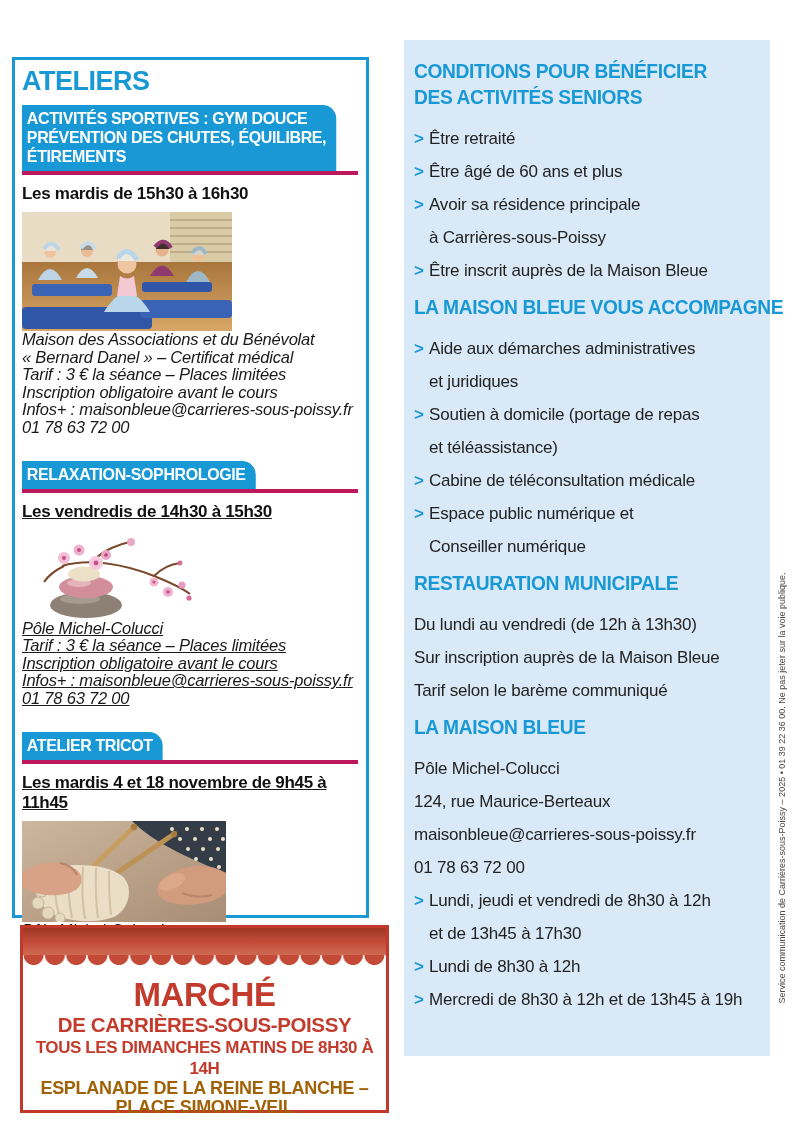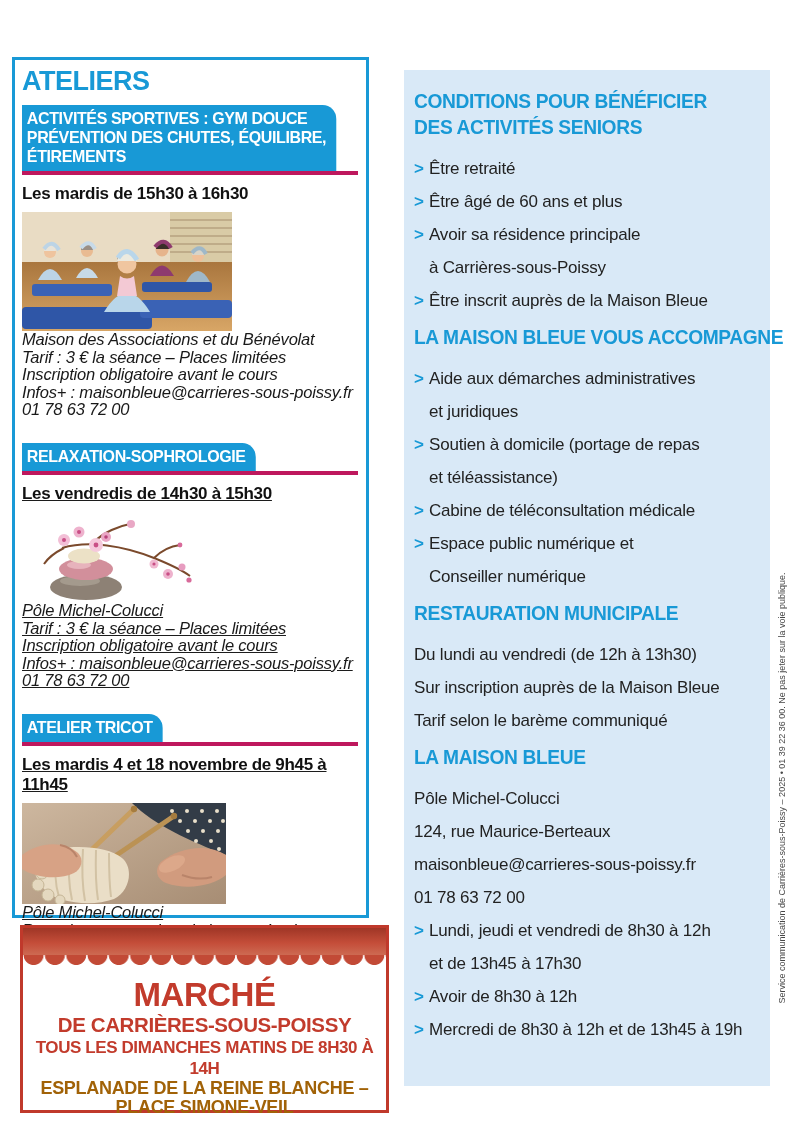--- a/index.html
+++ b/index.html
@@ -28,21 +28,21 @@
   .awning-band{height:27px;background:linear-gradient(#9f3626,#c44d39 55%,#cd6a52);}
   .awning-scallops{height:16px;background-image:
     radial-gradient(circle at 10.6px 0px,#c24a36 9.6px,rgba(0,0,0,0) 10.4px);
     background-size:21.3px 17px;background-repeat:repeat-x;}
   .m-title{font-size:33px;font-weight:bold;color:#c23b2c;margin-top:7px;line-height:34px;letter-spacing:-0.5px;}
   .m-sub{font-size:20.5px;font-weight:bold;color:#c23b2c;line-height:25px;letter-spacing:-0.4px;}
   .m-l1{font-size:17px;font-weight:bold;color:#c23b2c;line-height:21px;letter-spacing:-0.4px;}
   .m-l2{font-size:18px;font-weight:bold;color:#a16207;line-height:19px;letter-spacing:-0.3px;}
 
   
-  .right-panel{position:absolute;left:404px;top:70px;width:366px;height:1016px;
+  .right-panel{position:absolute;left:404px;top:40px;width:366px;height:1016px;
     background:#d9e9f7;box-sizing:border-box;padding:18px 10px 0 10px;}
   .rsec+.rsec{margin-top:8px;}
   .rh{color:#1899d6;font-weight:bold;font-size:20px;line-height:26px;letter-spacing:-0.4px;
     white-space:nowrap;transform:scaleX(0.96);transform-origin:0 50%;}
   .rh-block{margin-bottom:19px;}
   .li{display:flex;font-size:17px;line-height:19px;color:#222;margin-bottom:14px;letter-spacing:-0.2px;}
   .chev{color:#1899d6;font-weight:bold;width:15px;flex:none;}
   .cont{padding-left:15px;}
 
   
@@ -107,20 +107,21 @@
         <circle cx="105" cy="52" r="9.5" fill="#f0c6a0"></circle>
         <path d="M95,50 a10,10 0 0 1 20,-1 q-2,-9 -10,-9 t-10,10" fill="#ecead f"></path>
         <path d="M95,49 a10,9 0 0 1 20,0" fill="#eceadf"></path>
         <path d="M96,46 q9,-14 19,2" stroke="#b9d6ea" stroke-width="5" fill="none"></path>
         <path d="M98,64 q7,5 14,0 l3,20 l-20,0 z" fill="#f3c9d4"></path>
       </g>
     </svg>
 
     <div class="details">
       <div>Maison des Associations et du Bénévolat</div>
+      <div>« Bernard Danel » – Certificat médical</div>
       <div>Tarif : 3 € la séance – Places limitées</div>
       <div>Inscription obligatoire avant le cours</div>
       <div>Infos+ : maisonbleue@carrieres-sous-poissy.fr</div>
       <div>01 78 63 72 00</div>
     </div>
   </div>
 
   <div class="sec">
     <div class="banner-row">
       <div class="banner">
@@ -339,21 +340,21 @@
       </div>
     <div class="li">
         <span class="chev">&gt;</span>
         <span>Lundi, jeudi et vendredi de 8h30 à 12h</span>
       </div>
     <div class="li cont">
         <span>et de 13h45 à 17h30</span>
       </div>
     <div class="li">
         <span class="chev">&gt;</span>
-        <span>Avoir de 8h30 à 12h</span>
+        <span>Lundi de 8h30 à 12h</span>
       </div>
     <div class="li">
         <span class="chev">&gt;</span>
         <span>Mercredi de 8h30 à 12h et de 13h45 à 19h</span>
       </div>
   </div>
 </div>
 
 <div class="vnote">Service communication de Carrières-sous-Poissy – 2025 • 01 39 22 36 00. Ne pas jeter sur la voie publique.</div>
 

